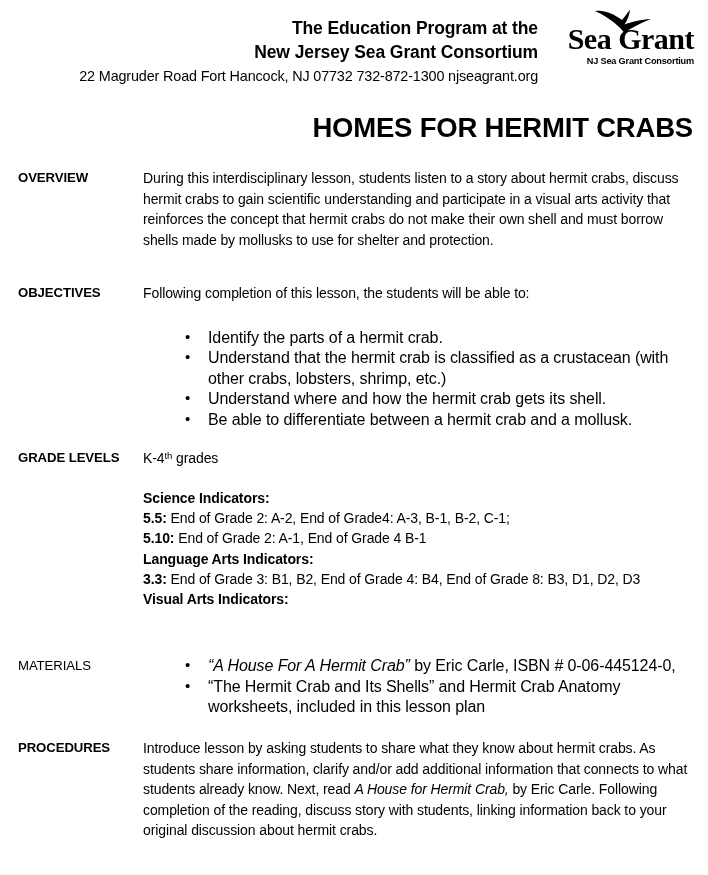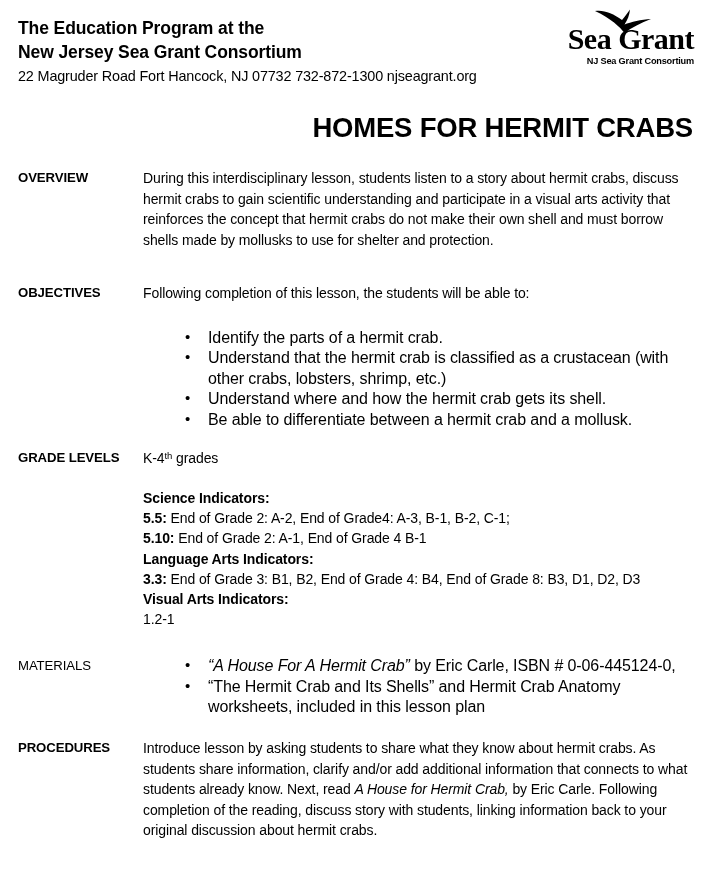--- a/index.html
+++ b/index.html
@@ -28,20 +28,21 @@
   .letterhead {
     position: absolute;
     left: 18px;
     top: 16px;
     width: 672px;
   }
   .lh-text {
     display: inline-block;
     vertical-align: top;
     width: 520px;
+    text-align: right;
   }
   .org-line {
     font-weight: bold;
     font-size: 17.5px;
     line-height: 24px;
     letter-spacing: -0.1px;
     white-space: nowrap;
   }
   .address-line {
     font-size: 14.4px;
@@ -214,21 +215,20 @@
   </div>
 
   <div class="section" id="section-njcc">
     <div class="sec-body">
       <p class="b">Science Indicators:</p>
       <p><span class="b">5.5:</span><span> End of Grade 2: A-2, End of Grade4: A-3, B-1, B-2, C-1;</span></p>
       <p><span class="b">5.10:</span><span> End of Grade 2: A-1, End of Grade 4 B-1</span></p>
       <p class="b">Language Arts Indicators:</p>
       <p><span class="b">3.3:</span><span> End of Grade 3: B1, B2, End of Grade 4: B4, End of Grade 8: B3, D1, D2, D3</span></p>
       <p class="b">Visual Arts Indicators:</p>
-      <p>1.2-1</p>
     </div>
   </div>
 
   <div class="section" id="section-materials">
     <div class="sec-label regular">MATERIALS</div>
     <div class="sec-body">
       <ul class="bullets">
         <li><span class="i">“A House For A Hermit Crab”</span><span> by Eric Carle, ISBN # 0-06-445124-0,</span></li>
         <li>“The Hermit Crab and Its Shells” and Hermit Crab Anatomy worksheets, included in this lesson plan</li>
       </ul>

